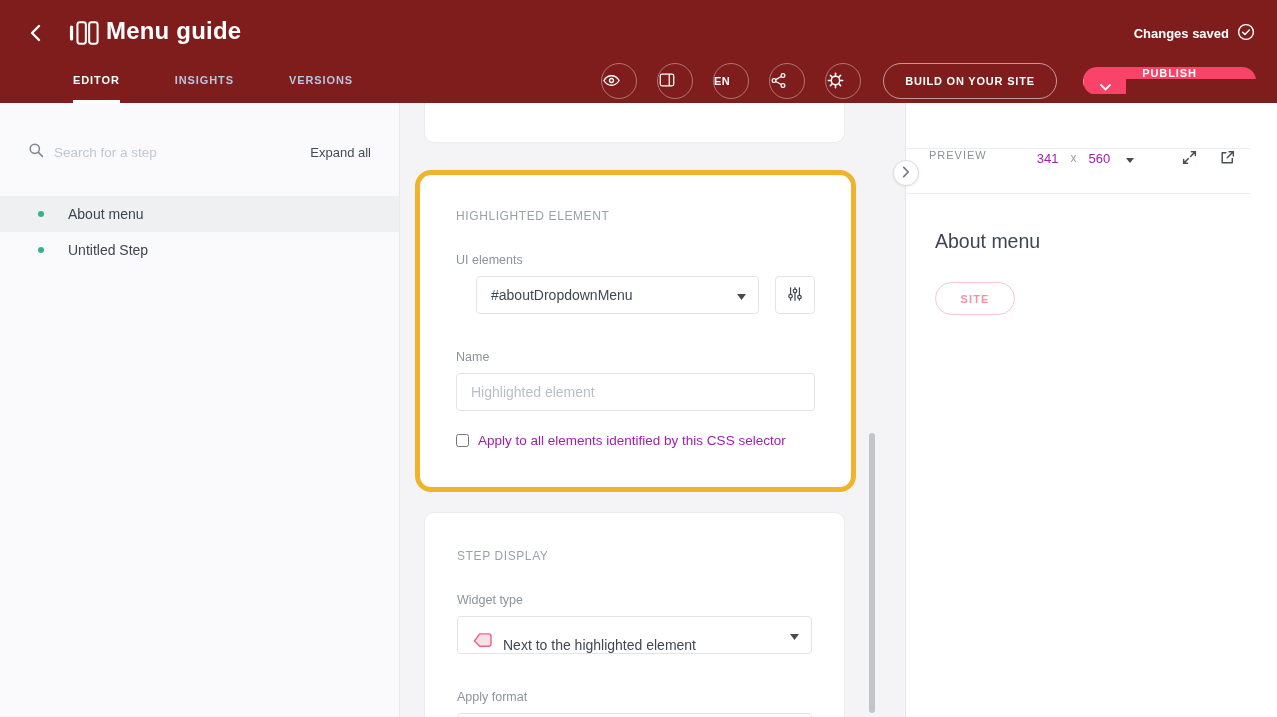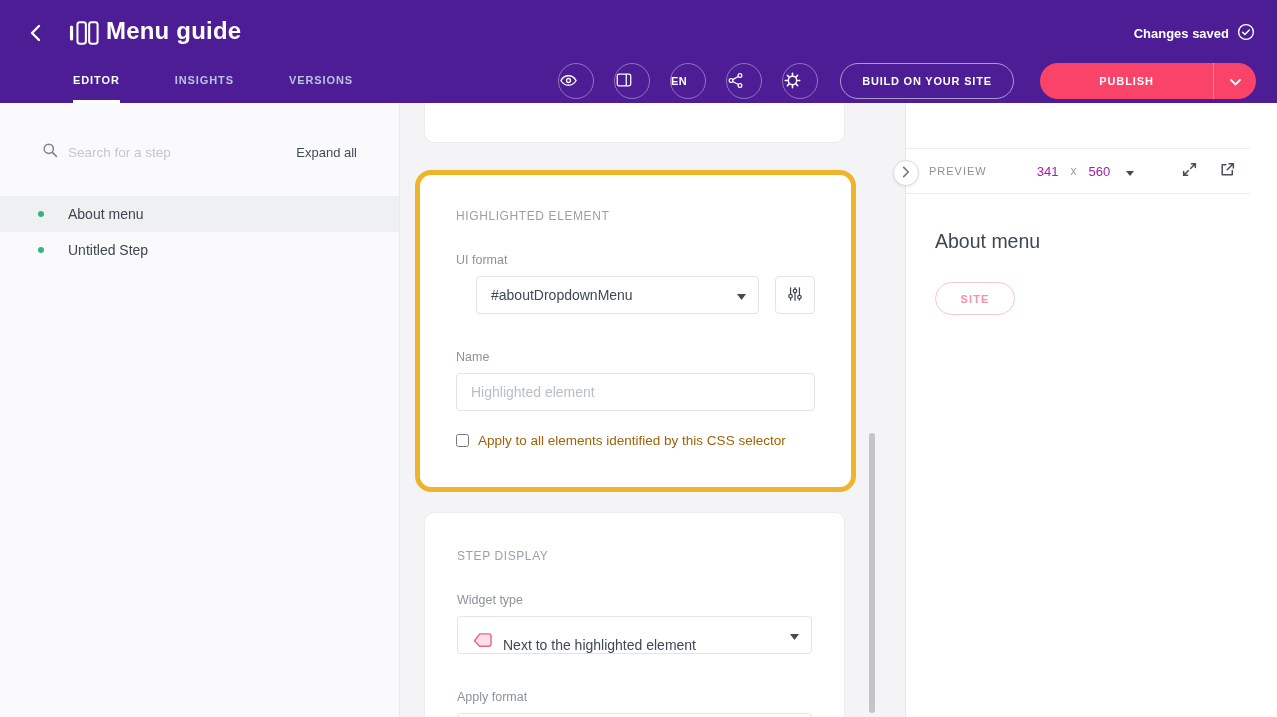--- a/index.html
+++ b/index.html
@@ -1,52 +1,52 @@
 <!DOCTYPE html>
 <html><head>
 <meta charset="utf-8">
 <style>
   * { margin:0; padding:0; box-sizing:border-box; }
   html,body { width:1277px; height:717px; overflow:hidden; background:#fff;
     font-family:"Liberation Sans", sans-serif; }
 
   
-  .topbar { position:relative; height:103px; background:#4c1d95; color:#fff; }
+  .topbar { position:relative; height:103px; background:#7f1d1d; color:#fff; }
   .back-btn { position:absolute; left:22px; top:20px; width:28px; height:28px;
     display:flex; align-items:center; justify-content:center; cursor:pointer; background:none; border:none; }
   .logo { position:absolute; left:68px; top:18px; width:32px; height:30px;
     display:flex; align-items:center; justify-content:center; }
   .app-title { position:absolute; left:106px; top:17px; font-size:24px; font-weight:700;
     letter-spacing:0.2px; }
   .changes-saved { position:absolute; right:22px; top:23px; display:flex; align-items:center;
     gap:8px; font-size:13px; font-weight:700; }
   .tabs { position:absolute; left:73px; bottom:0; display:flex; }
   .tab { font-size:11px; font-weight:700; letter-spacing:0.9px; color:#b9c4e0;
     padding:0 0 14px 0; margin-right:55px; cursor:pointer; border-bottom:3px solid transparent; }
   .tab.active { color:#fff; border-bottom:3px solid #fff; }
   .topbar-actions { position:absolute; right:21px; top:63px; height:36px;
     display:flex; align-items:center; gap:20px; }
   .circle-btn { width:36px; height:36px; border-radius:50%; border:1px solid rgba(255,255,255,0.38);
     background:transparent; display:flex; align-items:center; justify-content:flex-start; cursor:pointer;
     color:#fff; font-size:11px; font-weight:700; letter-spacing:0.5px; flex:0 0 auto; }
   .build-btn { height:36px; width:174px; border-radius:18px; border:1px solid rgba(255,255,255,0.55);
     background:transparent; color:#fff; font-size:11px; font-weight:700; letter-spacing:0.8px;
     cursor:pointer; margin-left:2px; font-family:inherit; }
-  .publish-group { display:flex; height:36px; border-radius:18px; overflow:hidden; margin-left:6px; }
+  .publish-group { display:flex; height:28px; border-radius:18px; overflow:hidden; margin-left:6px;flex-direction:column; }
   .publish-btn { width:173px; background:#fa4368; border:none; color:#fff; font-size:11px;
     font-weight:700; letter-spacing:0.9px; cursor:pointer; font-family:inherit; }
   .publish-caret { width:43px; background:#fa4368; border:none; border-left:1px solid rgba(255,255,255,0.35);
     display:flex; align-items:center; justify-content:center; cursor:pointer; }
 
   
   .workspace { display:flex; height:614px; }
 
   
   .sidebar { width:400px; background:#fafafc; border-right:1px solid #e8e9eb; flex:0 0 auto; }
-  .search-row { position:relative; margin-top:30px; height:38px; padding:0 42px;
+  .search-row { position:relative; margin-top:30px; height:38px; padding:0 28px;
     display:flex; align-items:center; }
   .search-input { flex:1; border:none; background:transparent; outline:none;
     font-size:13.5px; color:#3f4854; font-family:inherit; margin-left:10px; }
   .search-input::placeholder { color:#c2c7cf; }
   .expand-all { font-size:13px; color:#434c58; cursor:pointer; white-space:nowrap; }
   .step-list { margin-top:25px; }
   .step-row { height:36px; display:flex; align-items:center; padding-left:38px; gap:24px;
     font-size:14px; color:#3c4550; cursor:pointer; }
   .step-row.selected { background:#eff0f2; }
   .step-dot { width:6px; height:6px; border-radius:50%; background:#35b57d; flex:0 0 auto; }
@@ -68,34 +68,34 @@
   .select .caret { position:absolute; right:12px; top:50%; transform:translateY(-50%); }
   .select.grow { flex:1; }
   .icon-btn { width:40px; height:38px; border:1px solid #e2e4e8; border-radius:4px; background:#fff;
     display:flex; align-items:center; justify-content:center; cursor:pointer; flex:0 0 auto; }
   .text-input { width:100%; height:38px; border:1px solid #e2e4e8; border-radius:4px;
     padding:0 14px; font-size:14px; color:#3f4854; font-family:inherit; outline:none; }
   .text-input::placeholder { color:#b9bfc7; }
   .checkbox-row { margin-top:22px; display:flex; align-items:center; gap:9px; }
   .checkbox-row input { width:13px; height:13px; accent-color:#fff; border:1px solid #c6cbd1;
     cursor:pointer; }
-  .checkbox-label { font-size:13.5px; color:#a16207; }
+  .checkbox-label { font-size:13.5px; color:#a21caf; }
   .widget-select { gap:10px;align-items:flex-end; }
   .scroll-thumb { position:absolute; left:469px; top:330px; width:6px; height:280px;
     background:#c3c4c8; border-radius:3px; cursor:pointer; }
 
   
   .preview-panel { width:372px; flex:0 0 auto; background:#fff; border-left:1px solid #e6e7e9;
     position:relative; }
   .collapse-btn { position:absolute; left:-13px; top:57px; width:26px; height:26px; border-radius:50%;
     background:#fff; border:1px solid #dadce0; box-shadow:0 1px 3px rgba(0,0,0,0.08);
     display:flex; align-items:center; justify-content:center; cursor:pointer; z-index:5; }
   .preview-header { margin-top:45px; margin-right:27px; height:46px;
     border-top:1px solid #ececef; border-bottom:1px solid #ececef;
-    display:flex; align-items:center; padding-left:23px; }
+    display:flex; align-items:flex-start; padding-left:23px; }
   .preview-label { font-size:11px; letter-spacing:1px; color:#8b9199; }
   .size-control { margin-left:50px; display:flex; align-items:center; gap:12px; cursor:pointer; }
   .size-num { font-size:13px; color:#a21caf; }
   .size-x { font-size:12px; color:#9aa0a8; }
   .size-caret { margin-left:4px; }
   .header-icons { margin-left:auto; display:flex; align-items:center; gap:21px; padding-right:14px; }
   .header-icon-btn { background:none; border:none; cursor:pointer; display:flex;
     align-items:center; justify-content:center; padding:0; }
   .preview-content { padding-left:29px; }
   .preview-heading { margin-top:36px; font-size:19.5px; color:#3d4652; }
@@ -225,21 +225,21 @@
       </div>
     </div>
   </aside>
 
   <main class="editor">
     <div class="card card-partial"></div>
 
     <div class="card-highlighted">
       <div class="section-title">HIGHLIGHTED ELEMENT</div>
 
-      <div class="field-label">UI format</div>
+      <div class="field-label">UI elements</div>
       <div class="select-row">
         <div class="select grow">
           <span>#aboutDropdownMenu</span>
           <span class="caret">
             <svg width="9" height="6" viewBox="0 0 9 6">
                 <path d="M0 0h9L4.5 6z" fill="#4a4a4a"></path>
               </svg>
           </span>
         </div>
         <button class="icon-btn">

